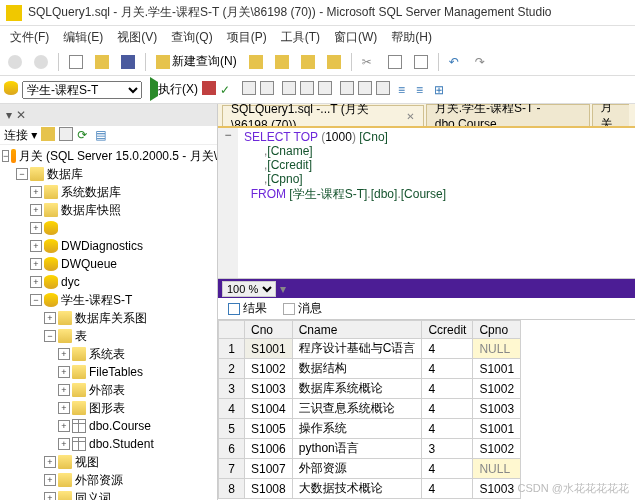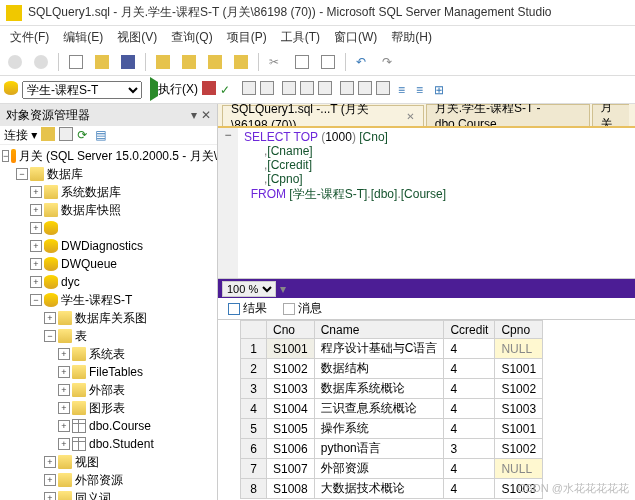--- a/index.html
+++ b/index.html
@@ -45,21 +45,21 @@
 .kw-blue { color: #6d28d9; }
 .kw-gray { color: #808080; }
 .kw-teal { color: #14532d; }
 .zoom-bar { height: 20px; background: #4c1d95; border-top: 1px solid #ccc; display: flex; align-items: center; padding: 0 4px; gap: 4px; }
 .zoom-bar select { height: 16px; font-size: 11px; border: 1px solid #ccc; }
 .results-tabs { height: 22px; display: flex; align-items: center; padding: 0 4px; gap: 4px; border-bottom: 1px solid #ccc; background: #fff; }
 .results-tabs .rtab { padding: 2px 6px; display: flex; align-items: center; gap: 3px; }
 .rtab .ric { width: 12px; height: 12px; display: inline-block; }
 .ric-grid { background: #fff; border: 1px solid #3a7ab8; }
 .ric-msg { background: #fff; border: 1px solid #aaa; }
-.results-grid { flex: 1; overflow: auto; background: #fff; margin-left: 22px; }
+.results-grid { flex: 1; overflow: auto; background: #fff; }
 table.grid { border-collapse: collapse; }
 table.grid th, table.grid td { border: 1px solid #d0d0d0; padding: 1px 6px; text-align: left; font-size: 12px; height: 18px; }
 table.grid th { background: #f0f0f0; font-weight: normal; }
 table.grid td.rownum { background: #f0f0f0; text-align: center; width: 26px; }
 td.null { background: #fff8d0; color: #888; }
 td.sel { background: #f0efe6; }
 .watermark { position: fixed; right: 6px; bottom: 4px; color: #bbb; font-size: 11px; z-index: 100; }
 </style>
 </head>
 <body>
@@ -93,20 +93,24 @@
     </span>
   <span class="btn">
       <span class="tb-icon" style="background:#e6c34d"></span>
     </span>
   <span class="btn">
       <span class="tb-icon" style="background:#4a5a9e"></span>
     </span>
   <span class="sep"></span>
   <span class="btn">
       <span class="tb-icon" style="background:#e6c34d"></span>
+      <span>新建查询(N)</span>
+    </span>
+  <span class="btn">
+      <span class="tb-icon" style="background:#e6c34d"></span>
     </span>
   <span class="btn">
       <span class="tb-icon" style="background:#e6c34d"></span>
     </span>
   <span class="btn">
       <span class="tb-icon" style="background:#e6c34d"></span>
     </span>
   <span class="btn">
       <span class="tb-icon" style="background:#e6c34d"></span>
     </span>
@@ -150,21 +154,20 @@
   <span class="sep"></span>
   <span class="btn"><span class="tb-icon" style="color:#3a7ab8">≡</span></span>
   <span class="btn"><span class="tb-icon" style="color:#3a7ab8">≡</span></span>
   <span class="btn"><span class="tb-icon" style="color:#3a7ab8">⊞</span></span>
 </div>
 
 <div class="main">
 
   <div class="objexp">
     <div class="objexp-hdr">
-      <span>对象资源管理器</span>
       <span style="display:flex;gap:4px">
         <span style="color:#555">▾</span>
         <span class="close">✕</span>
       </span>
     </div>
     <div class="objexp-conn">
       <span>连接 ▾</span>
       <span><span class="tb-icon" style="background:#e6c34d"></span></span>
       <span><span class="tb-icon" style="background:#eee;border:1px solid #888"></span></span>
       <span><span class="tb-icon" style="color:#2a8a2a">⟳</span></span>

